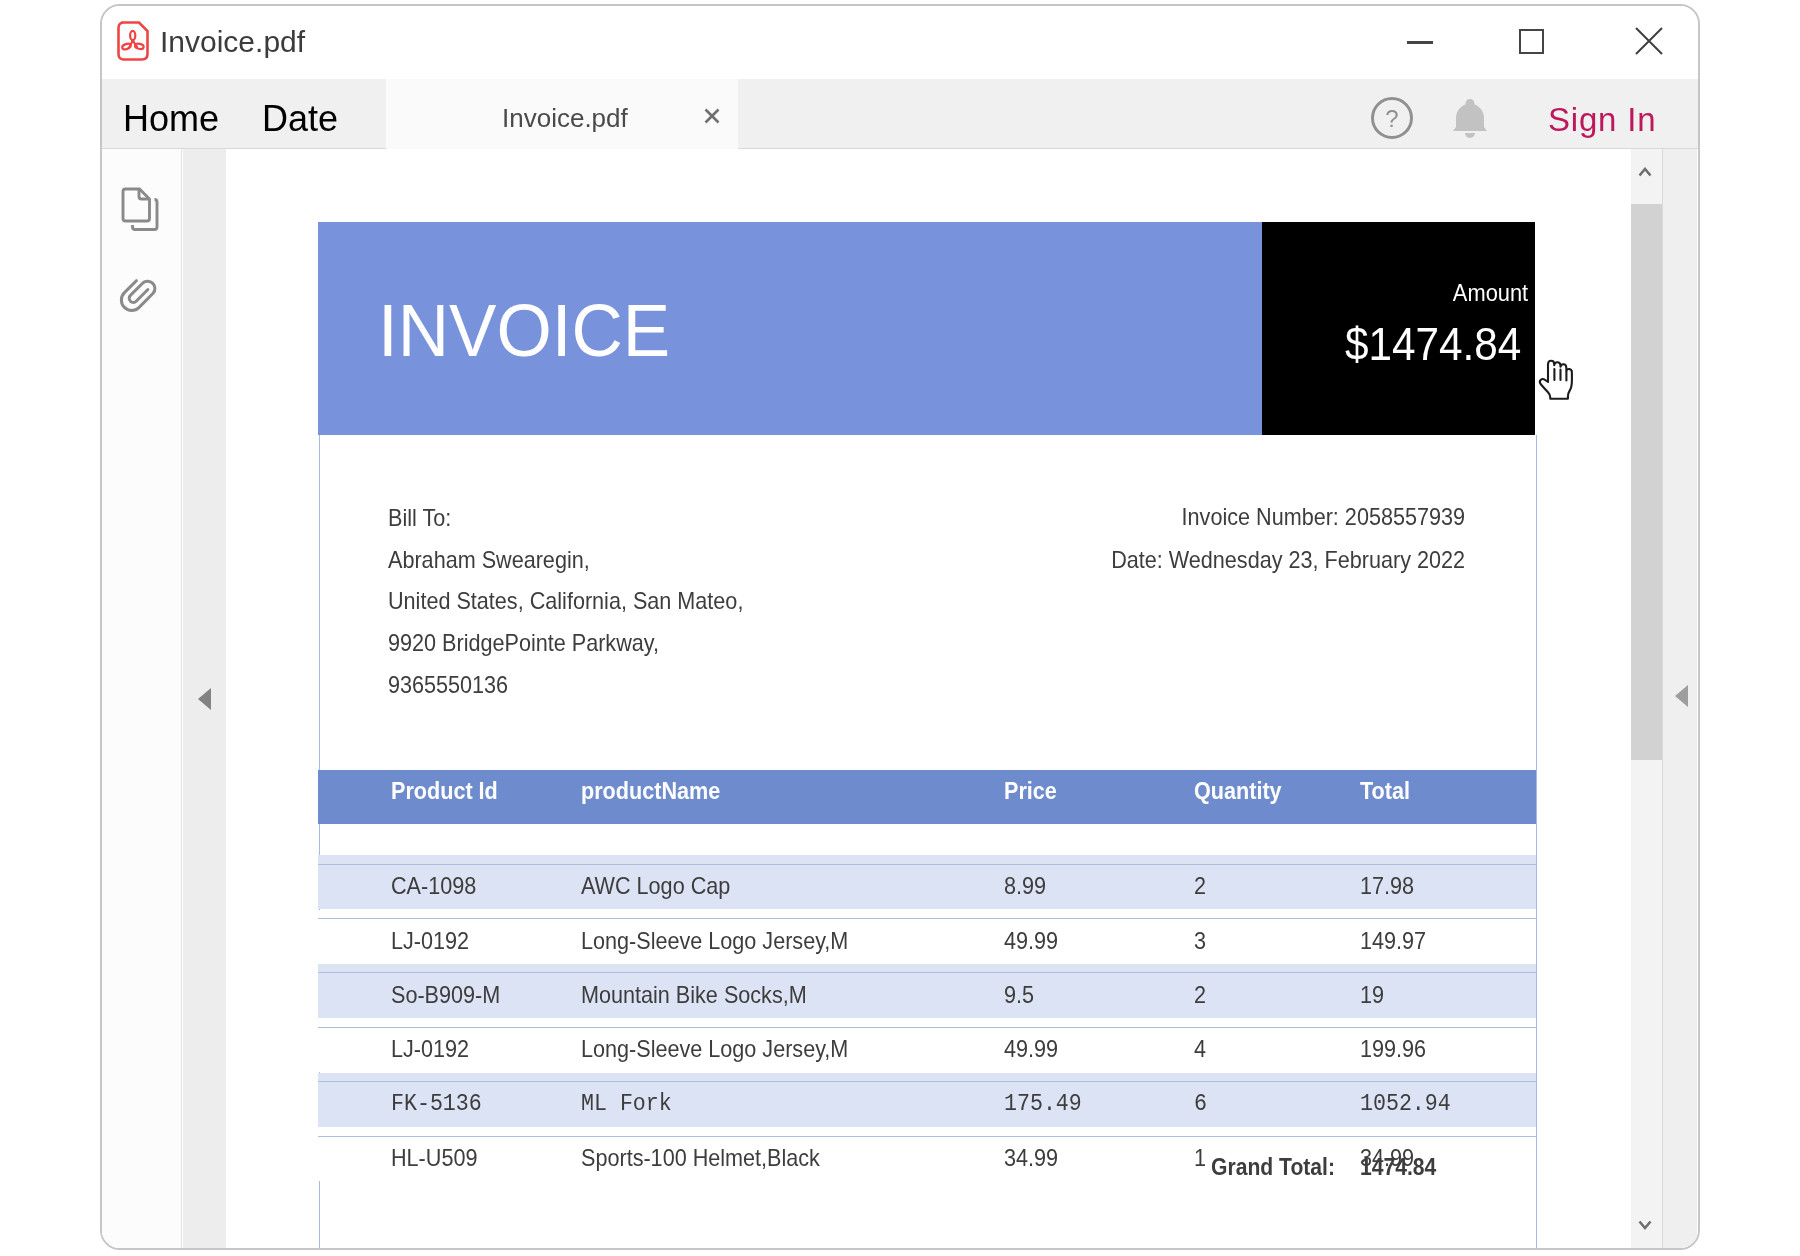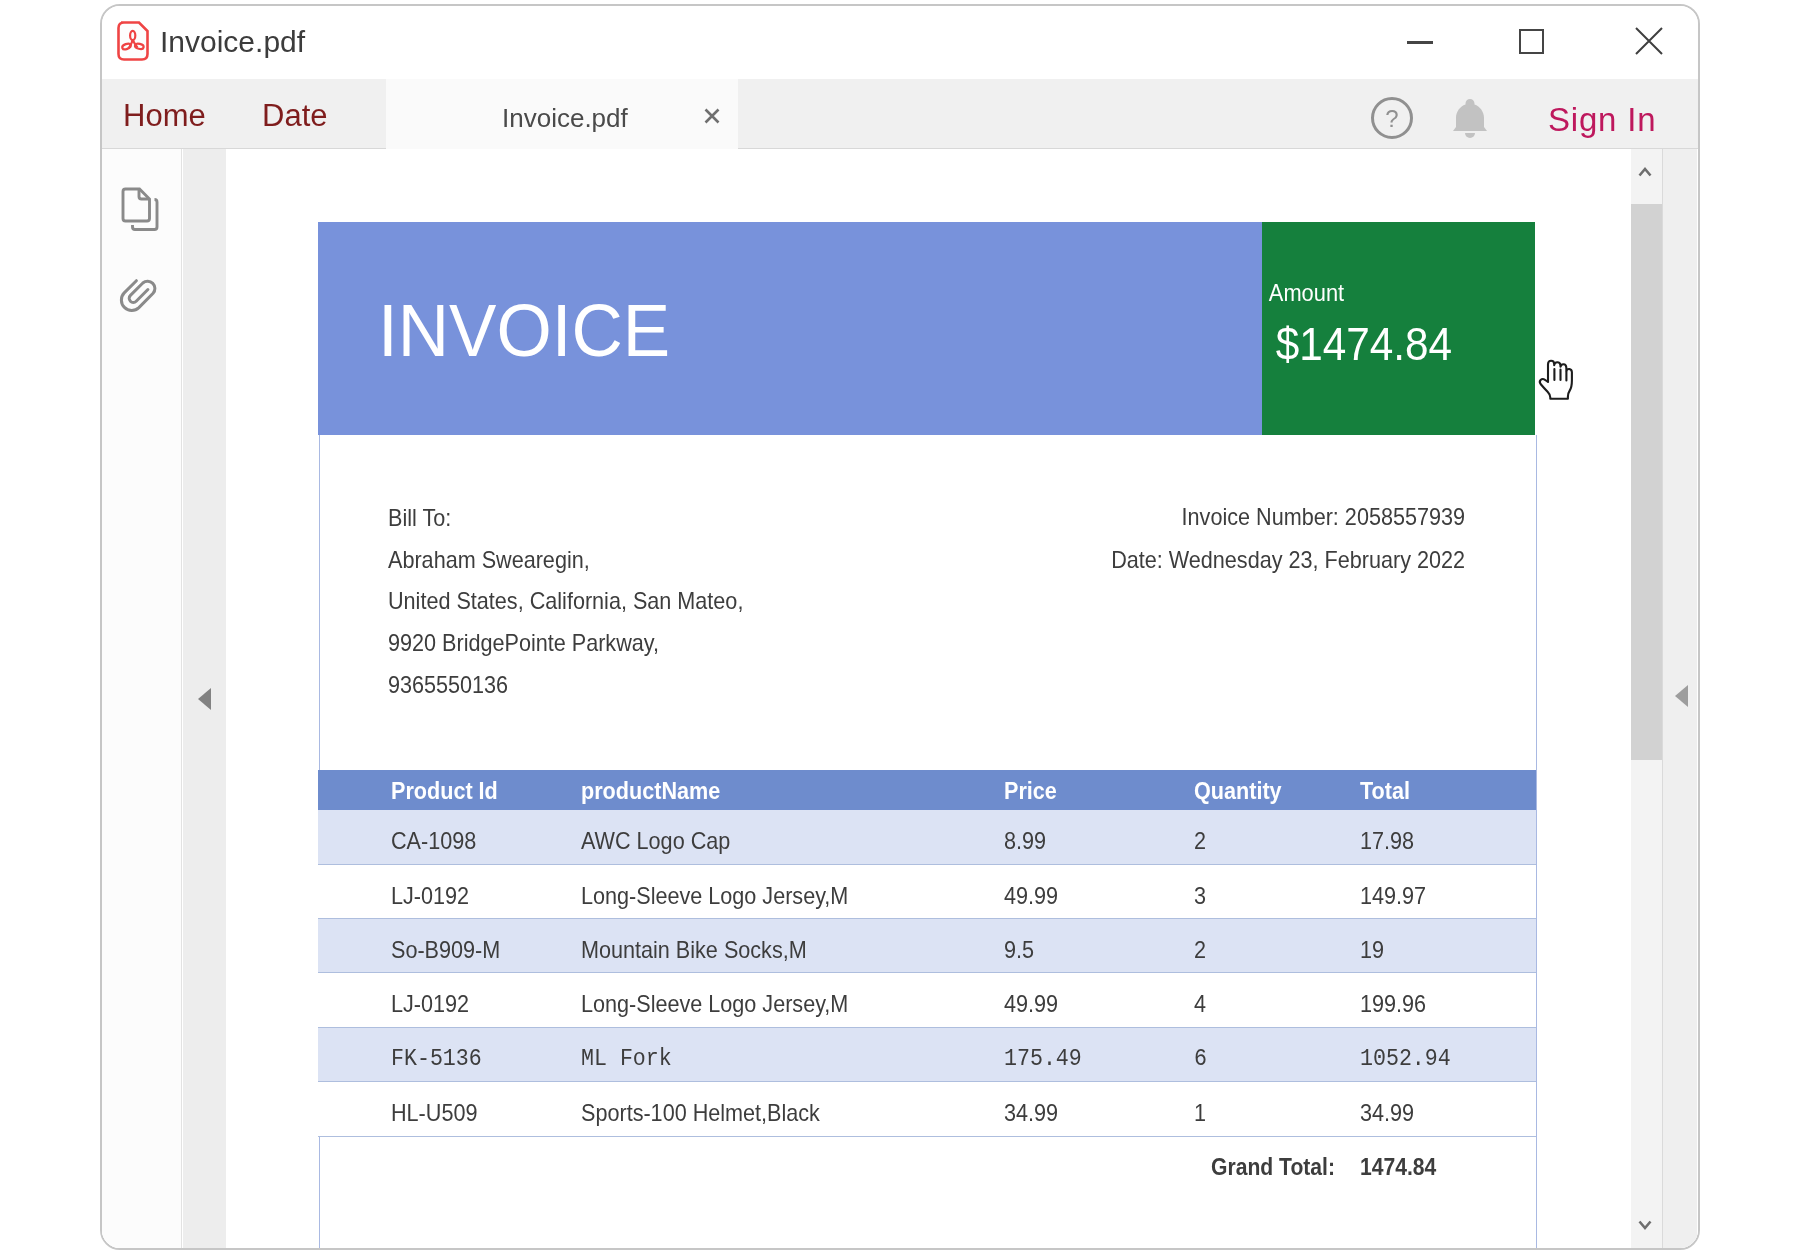--- a/index.html
+++ b/index.html
@@ -12,52 +12,52 @@
          border:2px solid #c6c6c6; border-radius:20px; overflow:hidden; }
 
   
   #titlebar { left:0; top:0; width:100%; height:73px; background:#fff; }
   #title-text { left:58px; top:19px; font-size:30px; color:#3c3c3c; }
   #btn-min { left:1305px; top:35px; width:26px; height:3px; background:#454545; }
   #btn-max { left:1417px; top:23px; width:25px; height:25px; border:2px solid #454545; }
 
   
   #toolbar { left:0; top:73px; width:100%; height:70px; background:#f0f0f0; border-bottom:1px solid #d8d8d8; }
-  .tbtxt { top:19px; font-size:31px; color:#7f1d1d; }
+  .tbtxt { top:19px; font-size:36px; color:#000000; }
   #tab { left:284px; top:0; width:352px; height:70px; background:#fafafa; }
   #tabtxt { left:116px; top:24px; font-size:26px; color:#4a4a4a; }
   #signin { left:1446px; top:22px; font-size:33px; color:#be185d; letter-spacing:0.8px; }
 
   
   #main { left:0; top:143px; width:1596px; height:1099px; background:#fff; }
   #sidebar { left:0; top:0; width:80px; height:100%; background:#fcfcfc; border-right:1px solid #e2e2e2; }
   #navstrip { left:81px; top:0; width:43px; height:100%; background:#ededed; }
   #scrolltrack { left:1529px; top:0; width:31px; height:100%; background:#f3f3f3; }
   #scrollthumb { left:1529px; top:55px; width:31px; height:556px; background:#d2d2d2; }
   #sepline { left:1560px; top:0; width:1px; height:100%; background:#dadada; }
   #rightstrip { left:1561px; top:0; width:34px; height:100%; background:#efefef; }
 
   .tri-left { width:0; height:0; border-top:11px solid transparent; border-bottom:11px solid transparent; }
 
   
   #inv-header { left:318px; top:222px; width:1217px; height:213px; background:#7892db; }
   #inv-title { left:60px; top:72px; font-size:74px; color:#fff; line-height:74px; transform:scaleX(0.96); transform-origin:left top; }
-  #amount-box { left:944px; top:0; width:273px; height:213px; background:#15803d; text-align:left; color:#fff; }
+  #amount-box { left:944px; top:0; width:273px; height:213px; background:#000000; text-align:right; color:#fff; }
   #amount-lbl { left:0; width:273px; top:60px; font-size:23px; line-height:23px; transform:scaleX(0.95); }
   #amount-val { left:0; width:273px; top:98px; font-size:47px; line-height:47px; transform:scaleX(0.9); }
 
   #body-border { left:319px; top:435px; width:1218px; height:813px; border-left:1px solid #a9b9e2; border-right:1px solid #a9b9e2; }
 
   #billto { left:388px; top:497px; font-size:24px; line-height:41.7px; color:#3d3d3d; transform:scaleX(0.9); transform-origin:left top; }
   #invinfo { left:900px; top:495px; width:565px; font-size:24px; line-height:43px; color:#3d3d3d; text-align:right; transform:scaleX(0.9); transform-origin:right top; }
 
   
   #tbl { left:318px; top:770px; width:1218px; }
   .thead { position:absolute; left:0; top:0; width:1218px; height:54px; background:#6e8ccd; }
-  .row { position:absolute; left:0; width:1218px; height:54px; }
+  .row { position:absolute; left:0; width:1218px; height:54px;margin-top:45px; }
   .row.alt { background:#dce3f4; }
   .row.w { background:#fff; }
   .rline { position:absolute; left:0; width:1218px; height:1px; background:#aebede; }
   .cell { position:absolute; font-size:24px; color:#3d3d3d; transform:scaleX(0.9); transform-origin:left top; }
   .hcell { position:absolute; font-size:24px; color:#fff; font-weight:bold; transform:scaleX(0.9); transform-origin:left top; }
   .c1 { left:73px; } .c2 { left:263px; } .c3 { left:686px; } .c4 { left:876px; } .c5 { left:1042px; }
 
 </style>
 </head>
 <body>

